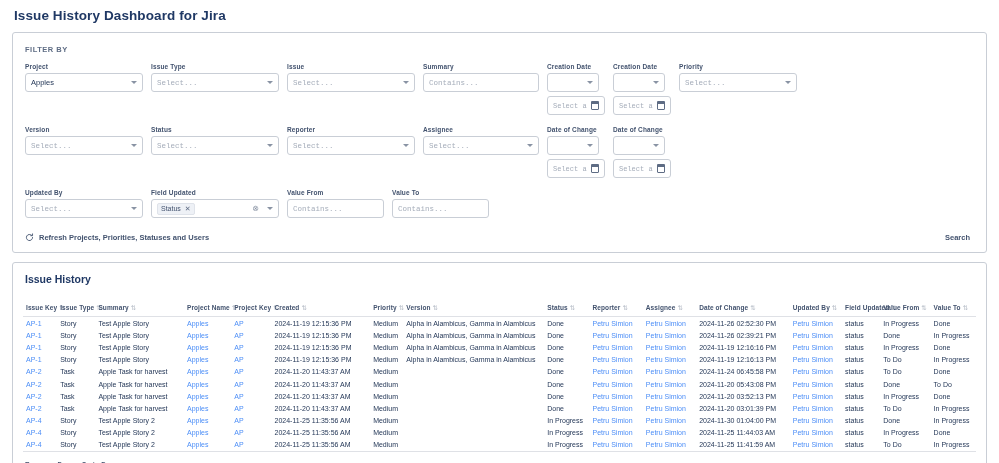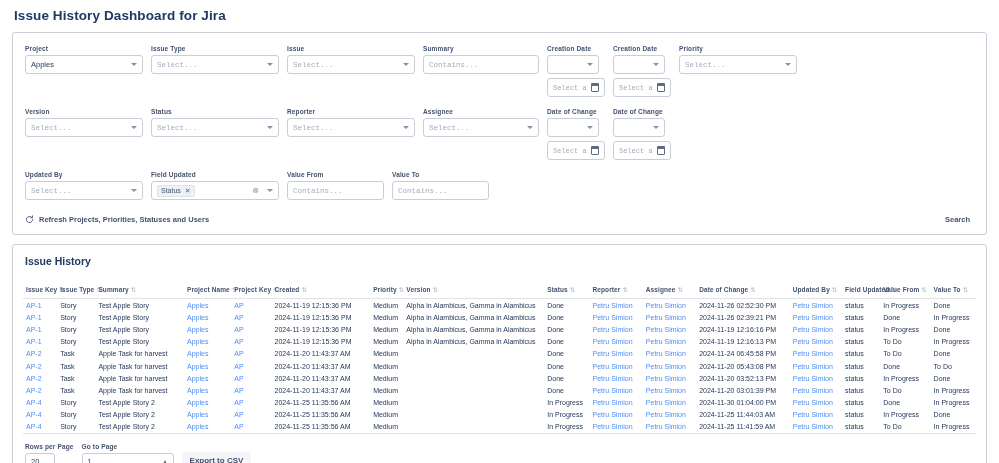--- a/index.html
+++ b/index.html
@@ -196,20 +196,21 @@
   }
 </style>
 </head>
 <body>
 
 <div class="page">
 
   <div class="page-title">Issue History Dashboard for Jira</div>
 
   <div class="panel filter-panel">
+    <div class="filter-by">FILTER BY</div>
 
     <div class="frow">
       <div class="fgroup">
         <div class="flabel">Project</div>
         <div class="ctl w-sel">
           <span class="val">Apples</span>
           <span class="caret"></span>
         </div>
       </div>
       <div class="fgroup">

